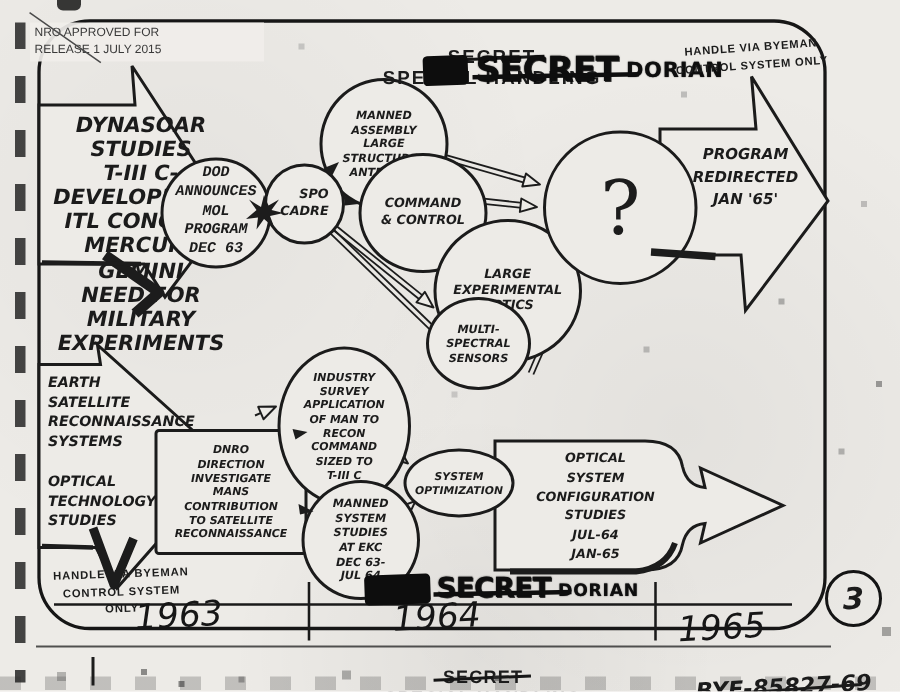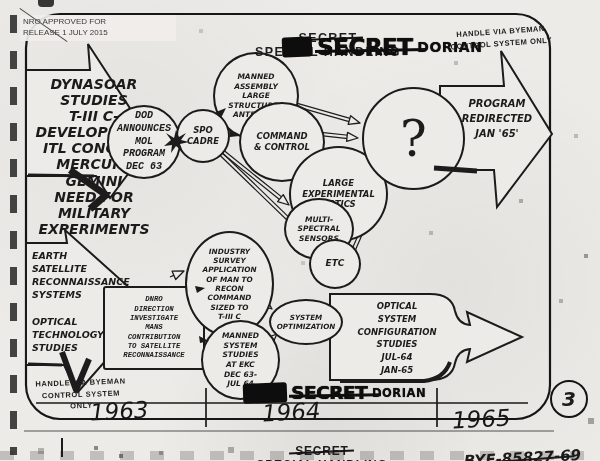--- a/index.html
+++ b/index.html
@@ -146,44 +146,43 @@
 STRUCTURES
 ANTENNAS</div>
   <div class="node" style="left:239px;top:102px;width:82px;height:76px;font-size:8.5px;">COMMAND
 &amp; CONTROL</div>
   <div class="node" style="left:289px;top:146px;width:95px;height:92px;font-size:8.5px;">LARGE
 EXPERIMENTAL
 OPTICS</div>
   <div class="node" style="left:284px;top:198px;width:66px;height:58px;font-size:7.5px;">MULTI-
 SPECTRAL
 SENSORS</div>
-  <div class="node" style="left:309px;top:239px;width:48px;height:46px;font-size:9px;">ETC</div>
   <div class="node" style="left:107px;top:105px;width:70px;height:70px;font-size:10px;font-family:Liberation Mono, monospace;">DOD
 ANNOUNCES
 MOL
 PROGRAM
 DEC 63</div>
-  <div class="node" style="left:176px;top:109px;width:50px;height:50px;font-size:8.5px;">SPO
+  <div class="node" style="left:176px;top:109px;width:50px;height:50px;font-size:8.5px;text-align:right;">SPO
 CADRE</div>
   <div class="node q" style="left:362px;top:87px;width:99px;height:99px;font-size:50px;">?</div>
 
   <div class="lab" style="left:446px;top:96px;width:102px;font-size:10px;line-height:1.5;">PROGRAM
 REDIRECTED
 JAN '65'</div>
 
   <div class="lab" style="left:32px;top:249px;width:130px;font-size:9.5px;line-height:1.38;text-align:left;">EARTH
 SATELLITE
 RECONNAISSANCE
 SYSTEMS
 
 OPTICAL
 TECHNOLOGY
 STUDIES</div>
 
-  <div class="node box" style="left:103px;top:286px;width:98px;height:80px;font-size:7.3px;border-radius:3px;font-family:Liberation Mono, monospace;">DNRO
+  <div class="node box" style="left:103px;top:286px;width:98px;height:80px;font-size:7.3px;border-radius:3px;">DNRO
 DIRECTION
 INVESTIGATE
 MANS
 CONTRIBUTION
 TO SATELLITE
 RECONNAISSANCE</div>
   <div class="node" style="left:185px;top:231px;width:85px;height:102px;font-size:7.3px;">INDUSTRY
 SURVEY
 APPLICATION
 OF MAN TO

